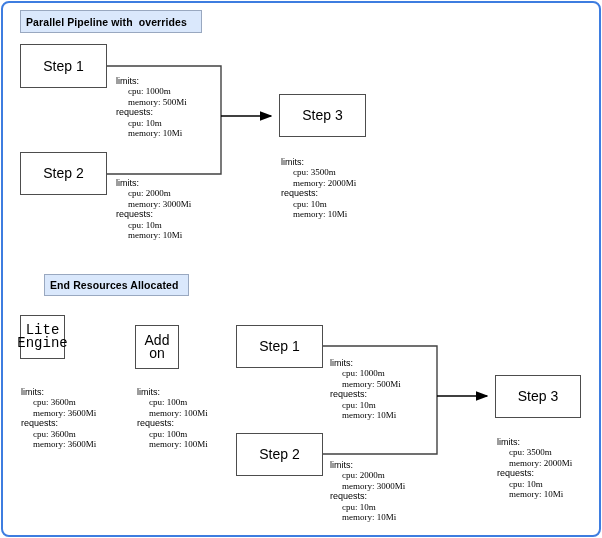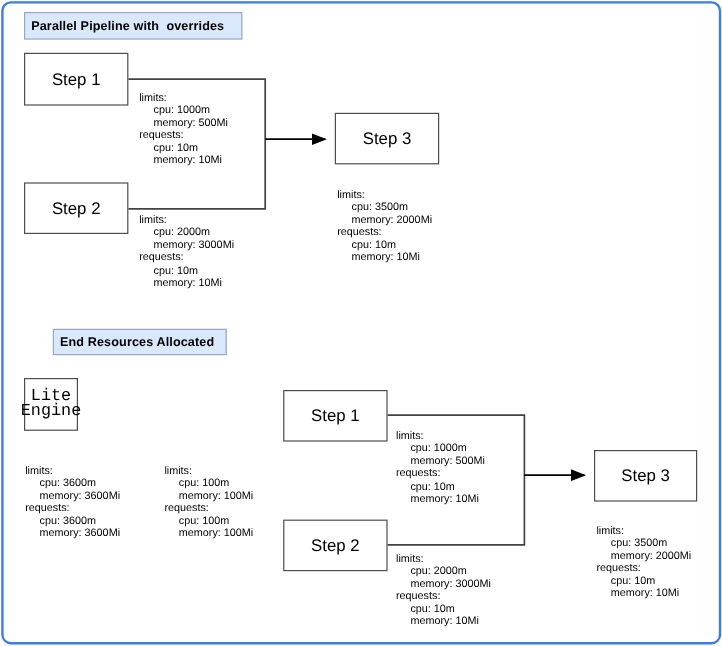--- a/index.html
+++ b/index.html
@@ -44,21 +44,21 @@
     text-align: center;
     white-space: pre-line;
     line-height: 13px;
   }
   .res {
     position: absolute;
     font-size: 9px;
     line-height: 10.4px;
   }
   .res .r-line { white-space: pre; }
-  .res .r-indent { padding-left: 12px; }
+  .res .r-indent { padding-left: 12px; font-family: Liberation Serif, serif; }
   #wires {
     position: absolute;
     left: 0; top: 0;
     width: 602px;
     height: 538px;
   }
 </style>
 </head>
 <body>
 
@@ -107,20 +107,21 @@
       <div class="r-line r-indent">memory: 2000Mi</div>
       <div class="r-line">requests:</div>
       <div class="r-line r-indent">cpu: 10m</div>
       <div class="r-line r-indent">memory: 10Mi</div>
     </div>
 
   <div class="hdr" style="left:20px; top:274px; width:145px; height:22px;margin-left:24px;">End Resources Allocated</div>
 
   <div class="node" style="left:20px; top:315px; width:45px; height:44px;font-family:Liberation Mono, monospace;">Lite
 Engine</div>
+  <div class="node" style="left:135px; top:325px; width:44px; height:44px;">Add on</div>
   <div class="node" style="left:236px; top:325px; width:87px; height:43px;">Step 1</div>
   <div class="node" style="left:236px; top:433px; width:87px; height:43px;">Step 2</div>
   <div class="node" style="left:495px; top:375px; width:86px; height:43px;">Step 3</div>
 
   <div class="res" style="left:21px; top:387px;">
       <div class="r-line">limits:</div>
       <div class="r-line r-indent">cpu: 3600m</div>
       <div class="r-line r-indent">memory: 3600Mi</div>
       <div class="r-line">requests:</div>
       <div class="r-line r-indent">cpu: 3600m</div>

